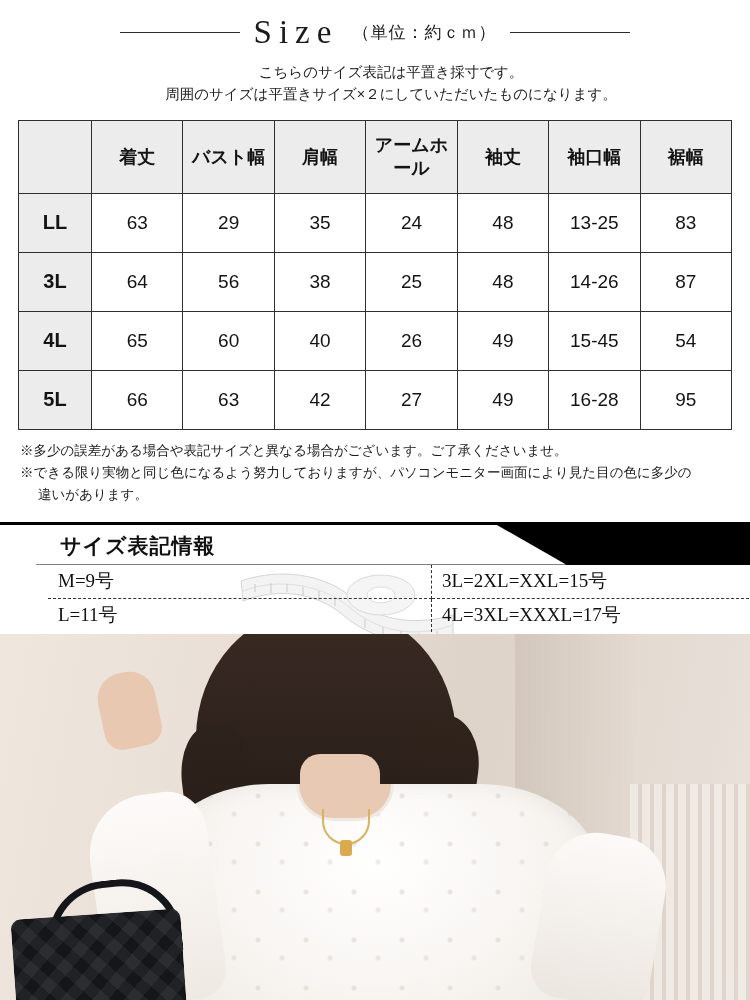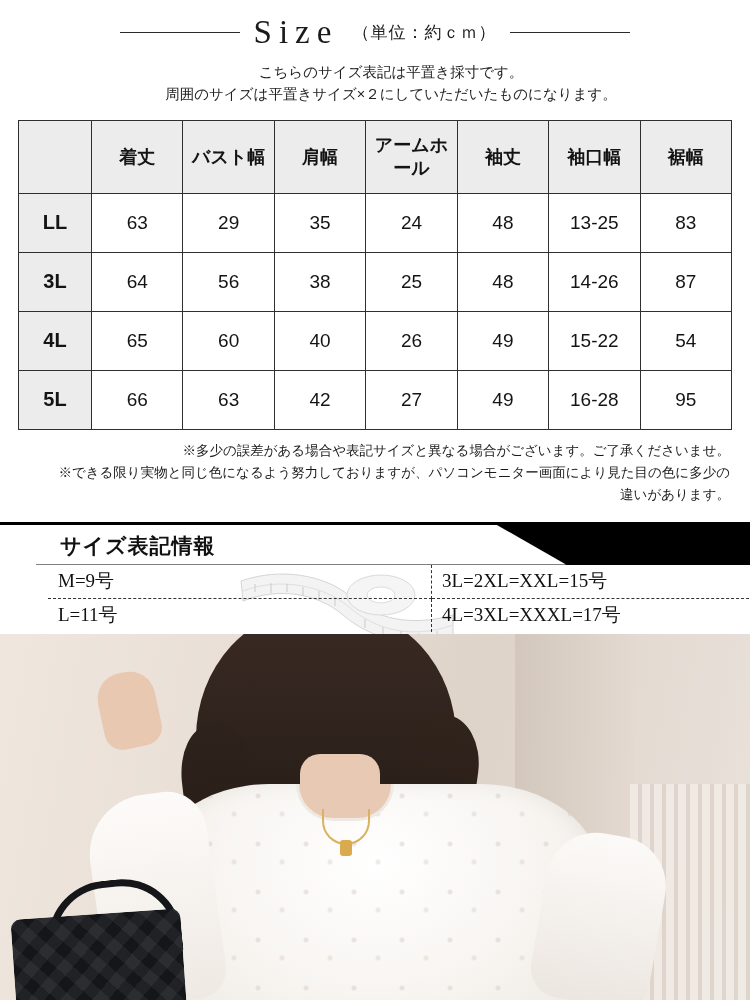--- a/index.html
+++ b/index.html
@@ -88,21 +88,20 @@
     font-weight: bold;
     font-size: 20px;
   }
 
   
   .notes {
     margin: 10px 20px 0 20px;
     font-size: 13.5px;
     color: #1a1a1a;
     line-height: 1.62;
-    text-align: right;
   }
   .notes p { margin: 0; }
   .notes .indent { padding-left: 18px; }
 
   
   .naming-section {
     margin-top: 16px;
     border-top: 3px solid #000;
     border-bottom: 3px solid #000;
     background: #ffffff;
@@ -396,21 +395,21 @@
         <td>14-26</td>
         <td>87</td>
       </tr>
       <tr>
         <th class="rowhead">4L</th>
         <td>65</td>
         <td>60</td>
         <td>40</td>
         <td>26</td>
         <td>49</td>
-        <td>15-22</td>
+        <td>15-45</td>
         <td>54</td>
       </tr>
       <tr>
         <th class="rowhead">5L</th>
         <td>66</td>
         <td>63</td>
         <td>42</td>
         <td>27</td>
         <td>49</td>
         <td>16-28</td>

